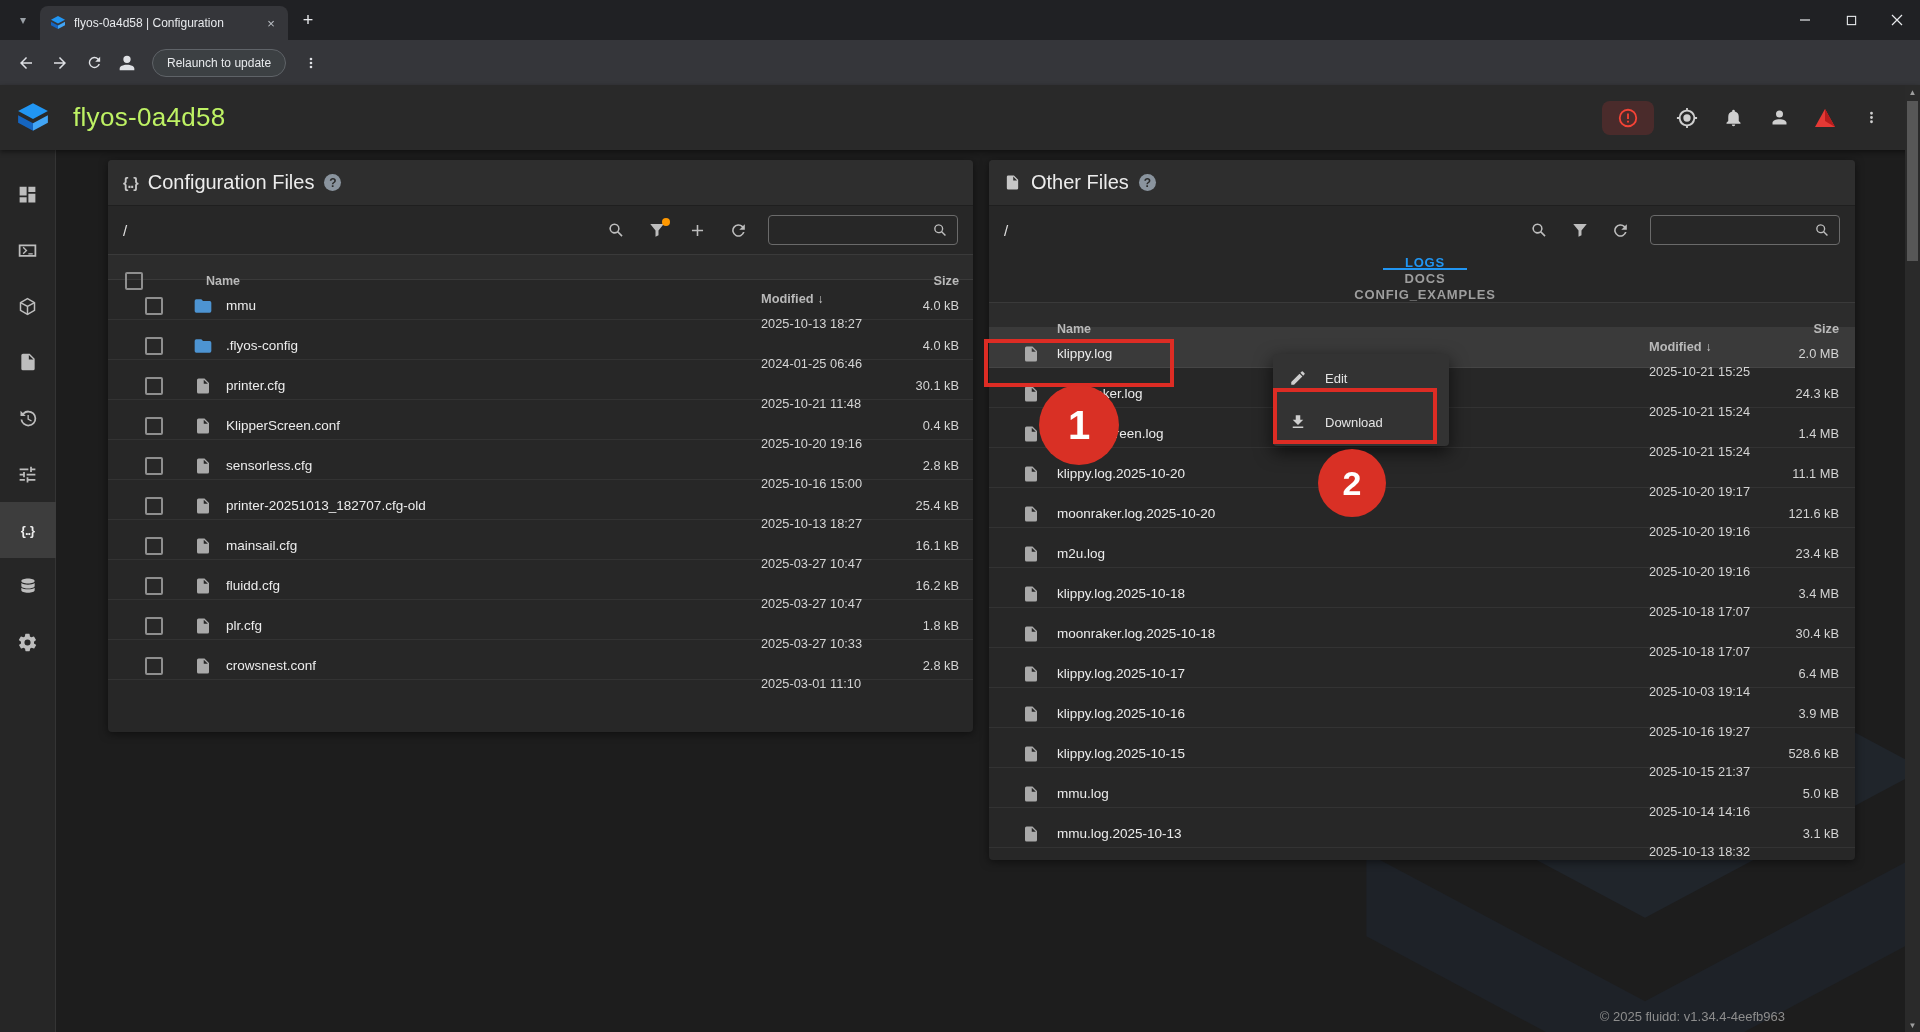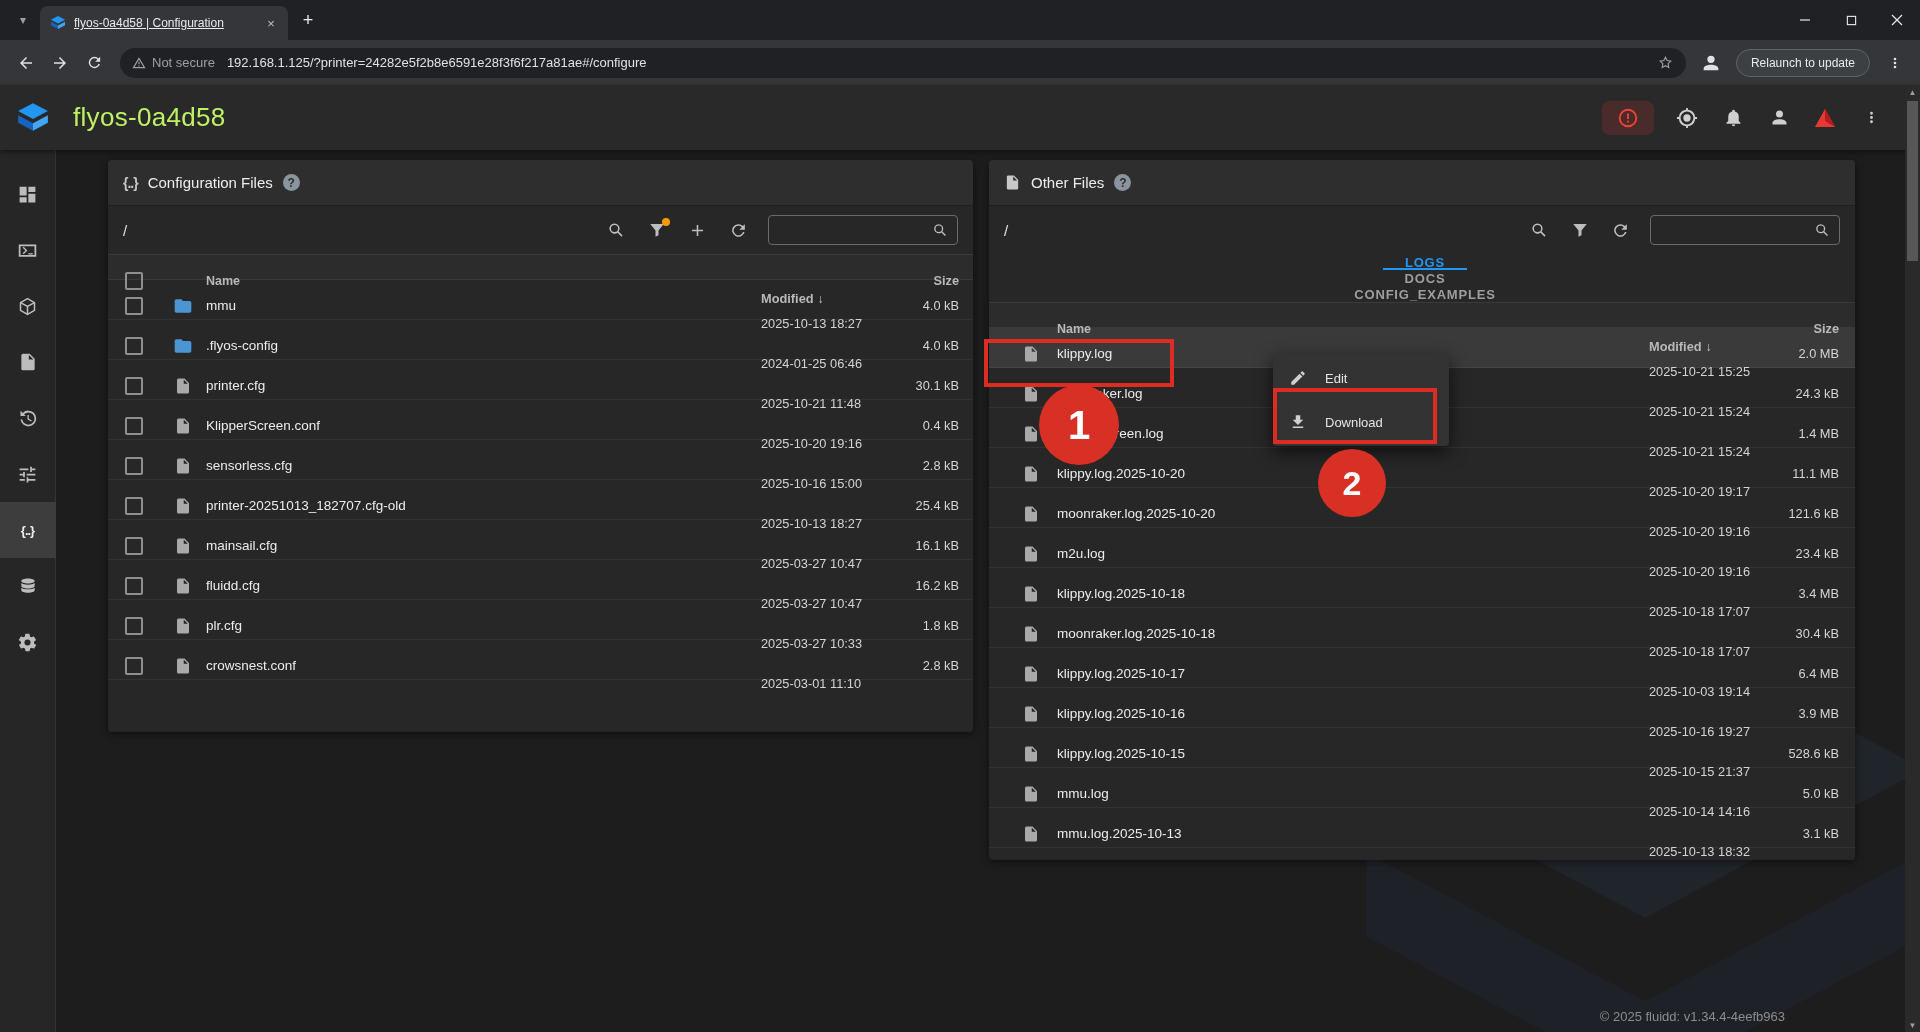--- a/index.html
+++ b/index.html
@@ -4,21 +4,21 @@
 <style>
   * { margin:0; padding:0; box-sizing:border-box; }
   html,body { width:1920px; height:1032px; overflow:hidden; background:#1d1d1d;
     font-family:"Liberation Sans", sans-serif; }
   svg { display:block; }
 
   
   .tabstrip { height:40px; background:#202124; display:flex; align-items:flex-end; position:relative; }
   .tab-search { width:30px; height:30px; margin:5px 2px 5px 8px; display:flex; align-items:center; justify-content:center; color:#9aa0a6; font-size:12px; border-radius:50%; }
   .tab { height:34px; width:248px; background:#35363a; border-radius:8px 8px 0 0; display:flex; align-items:center; gap:8px; padding:0 8px 0 10px; color:#e8eaed; font-size:12px; }
-  .tab-title { flex:1; white-space:nowrap; overflow:hidden; text-overflow:ellipsis;text-decoration:underline; }
+  .tab-title { flex:1; white-space:nowrap; overflow:hidden; text-overflow:ellipsis; }
   .tab-close { width:18px; height:18px; display:flex; align-items:center; justify-content:center; color:#bdc1c6; font-size:13px; border-radius:50%; }
   .newtab { width:28px; height:28px; margin:6px; display:flex; align-items:center; justify-content:center; color:#e8eaed; font-size:18px; }
   .win-controls { position:absolute; right:0; top:0; height:40px; display:flex; }
   .win-btn { width:46px; height:40px; display:flex; align-items:center; justify-content:center; color:#e8eaed; }
 
   .toolbar { height:45px; background:#35363a; display:flex; align-items:center; padding:0 10px; gap:2px; }
   .nav-btn { width:32px; height:32px; display:flex; align-items:center; justify-content:center; color:#dfe1e5; border-radius:50%; }
   .omnibox { flex:1; height:30px; background:#202124; border-radius:15px; margin:0 8px; display:flex; align-items:center; padding:0 12px; color:#e8eaed; font-size:13px; }
   .notsecure { display:flex; align-items:center; gap:6px; color:#9aa0a6; margin-right:12px; white-space:nowrap; }
   .url { white-space:nowrap; overflow:hidden; color:#dfe1e5; }
@@ -42,40 +42,40 @@
 
   .content { position:absolute; top:65px; left:56px; right:15px; bottom:0; overflow:hidden; }
   .watermark { position:absolute; right:-50px; bottom:-90px; z-index:0; opacity:.5; }
   .footer { position:absolute; right:120px; bottom:8px; font-size:13px; color:#8d8d8d; z-index:2; }
 
   .panel { position:absolute; background:#272727; border-radius:4px; box-shadow:0 2px 8px rgba(0,0,0,.5); overflow:hidden; z-index:1; }
   .panel-left  { left:52px;  top:10px; width:865px; height:572px; }
   .panel-right { left:933px; top:10px; width:866px; height:700px; }
 
   .panel-header { height:46px; background:#2e2e2e; border-bottom:1px solid #1f1f1f; display:flex; align-items:center; gap:10px; padding:0 15px; }
-  .panel-title { font-size:15px; color:#ececec; }
+  .panel-title { font-size:20px; color:#ececec; }
   .braces { color:#c7c7c7; font-size:14px; font-weight:700; letter-spacing:-1px; }
   .help { width:17px; height:17px; border-radius:50%; background:#8a949e; color:#2b2b2b; font-size:12px; font-weight:700; display:flex; align-items:center; justify-content:center; }
   .hdr-file-ic { color:#c7c7c7; }
 
   .panel-toolbar { height:48px; display:flex; align-items:center; padding:0 15px; }
   .path { font-size:15px; color:#e0e0e0; }
   .tool-group { margin-left:auto; display:flex; align-items:center; gap:22px; }
   .tool-ic { color:#bdbdbd; position:relative; display:flex; }
   .tool-ic .dot { position:absolute; top:-3px; right:-4px; width:8px; height:8px; border-radius:50%; background:#ff9800; }
   .search-box { width:190px; height:30px; border:1px solid #6a6a6a; border-radius:4px; display:flex; align-items:center; padding:0 8px; margin-left:20px; }
   .search-box input { flex:1; background:transparent; border:none; outline:none; color:#e0e0e0; font-size:13px; min-width:0; }
   .search-box .mag { color:#bdbdbd; }
 
   .file-tabs { height:48px; display:flex; align-items:center; padding-left:6px;flex-direction:column; }
   .tab-item { height:100%; padding:0 22px; display:flex; align-items:center; font-size:13px; font-weight:700; letter-spacing:.8px; color:#9e9e9e; }
   .tab-item.active { color:#2196f3; box-shadow:inset 0 -2px 0 #2196f3; }
 
   .thead { display:grid; height:26px; align-items:center; background:#2c2c2c; border-top:1px solid #3a3a3a; border-bottom:1px solid #3a3a3a; color:#b9b9b9; font-size:12.5px; font-weight:700; }
-  .frow  { display:grid; height:40px; align-items:center; border-bottom:1px solid rgba(255,255,255,.06); color:#d4d4d4; font-size:13px; }
+  .frow  { display:grid; height:40px; align-items:center; border-bottom:1px solid rgba(255,255,255,.06); color:#d4d4d4; font-size:13px;padding-left:20px; }
   .frow.hover { background:#3a3a3a; }
   .grid-l { grid-template-columns:52px 46px 1fr 122px 76px; padding-right:14px; }
   .grid-r { grid-template-columns:52px 1fr 120px 70px; padding:0 16px; }
   .cell-name { color:#ececec; font-size:13.5px; white-space:nowrap; overflow:hidden; text-overflow:ellipsis; padding-right:10px; }
   .cell-mod  { white-space:nowrap; font-size:12.8px;margin-top:36px; }
   .cell-size { text-align:right; white-space:nowrap; font-size:12.8px; }
   .cell-cb, .cell-ic { display:flex; justify-content:center; }
   .checkbox { width:18px; height:18px; border:2px solid #8f8f8f; border-radius:2px; }
   .ic-folder { color:#4d94d2; }
   .ic-file { color:#a9a9a9; }
@@ -143,36 +143,20 @@
   <div class="nav-btn">
     <svg width="18" height="18" viewBox="0 0 24 24">
         <path fill="currentColor" d="M4 11h12.2l-5.6-5.6L12 4l8 8-8 8-1.4-1.4 5.6-5.6H4Z"></path>
       </svg>
   </div>
   <div class="nav-btn">
     <svg width="17" height="17" viewBox="0 0 24 24">
         <path fill="currentColor" d="M17.65 6.35A8 8 0 1 0 19.7 14h-2.1a6 6 0 1 1-1.4-6.2L13 11h7V4Z"></path>
       </svg>
   </div>
-  <div class="omnibox">
-    <span class="notsecure">
-      <svg width="14" height="14" viewBox="0 0 24 24">
-          <path fill="none" stroke="currentColor" stroke-width="2" d="M12 4 2.5 20h19Z"></path>
-          <path stroke="currentColor" stroke-width="2" d="M12 10v4"></path>
-          <circle cx="12" cy="17" r="1.1" fill="currentColor"></circle>
-        </svg>
-      <span>Not secure</span>
-    </span>
-    <span class="url">192.168.1.125/?printer=24282e5f2b8e6591e28f3f6f217a81ae#/configure</span>
-    <span class="omni-star">
-      <svg width="17" height="17" viewBox="0 0 24 24">
-          <path fill="none" stroke="currentColor" stroke-width="1.6" d="M12 4.5l2.3 4.7 5.2.8-3.8 3.7.9 5.2-4.6-2.4-4.6 2.4.9-5.2-3.8-3.7 5.2-.8Z"></path>
-        </svg>
-    </span>
-  </div>
   <div class="profile-btn">
     <svg width="22" height="22" viewBox="0 0 24 24">
         <path fill="currentColor" d="M12 4a4 4 0 1 1 0 8 4 4 0 0 1 0-8m0 10c4.4 0 8 1.8 8 4v2H4v-2c0-2.2 3.6-4 8-4Z"></path>
       </svg>
   </div>
   <div class="relaunch">Relaunch to update</div>
   <div class="kebab">
     <svg width="16" height="16" viewBox="0 0 24 24">
         <path fill="currentColor" d="M12 8a2 2 0 1 1 0-4 2 2 0 0 1 0 4m0 6a2 2 0 1 1 0-4 2 2 0 0 1 0 4m0 6a2 2 0 1 1 0-4 2 2 0 0 1 0 4Z"></path>
       </svg>

